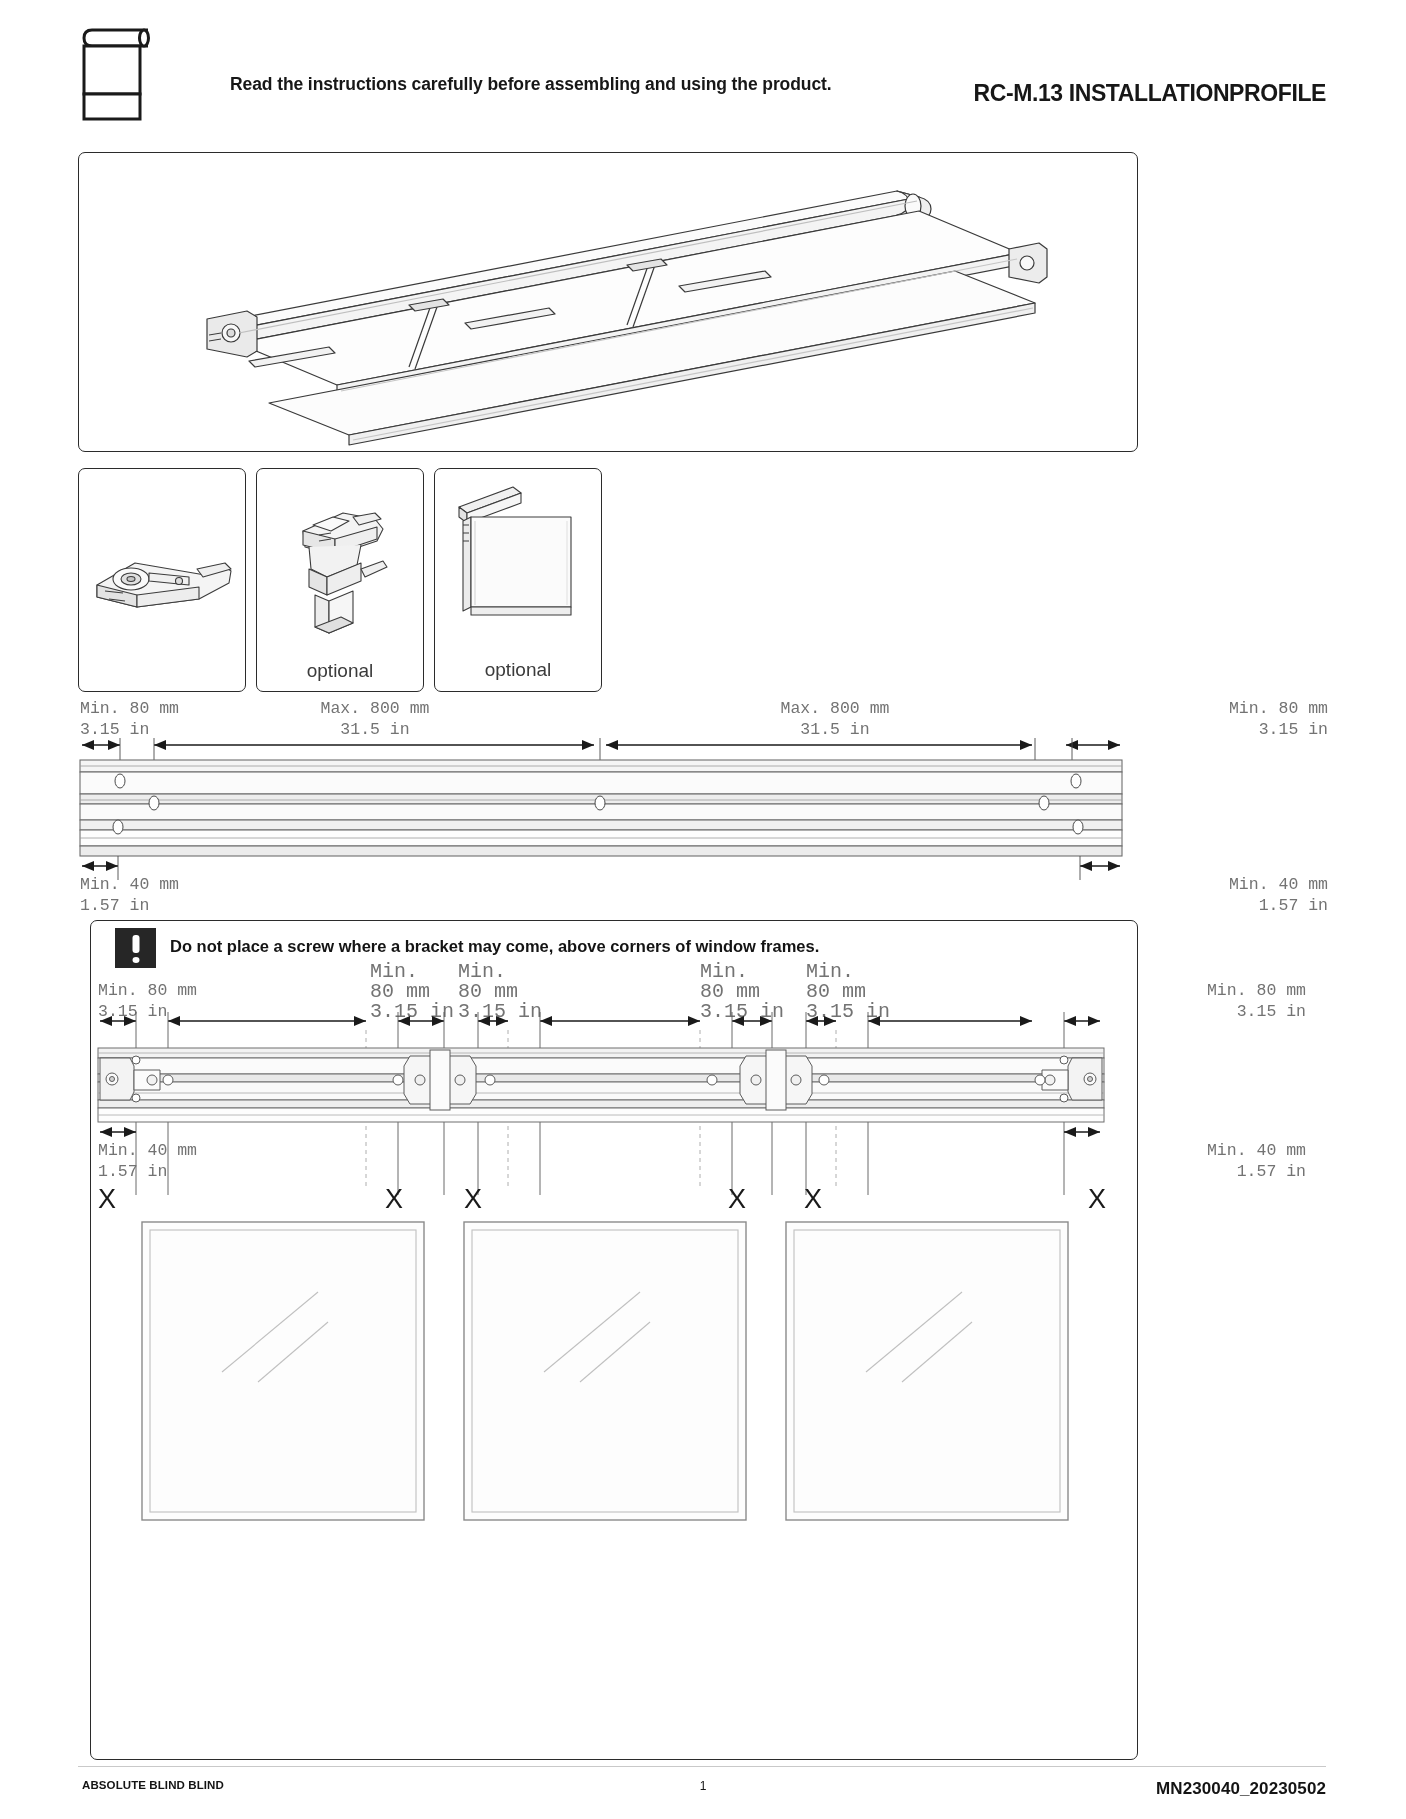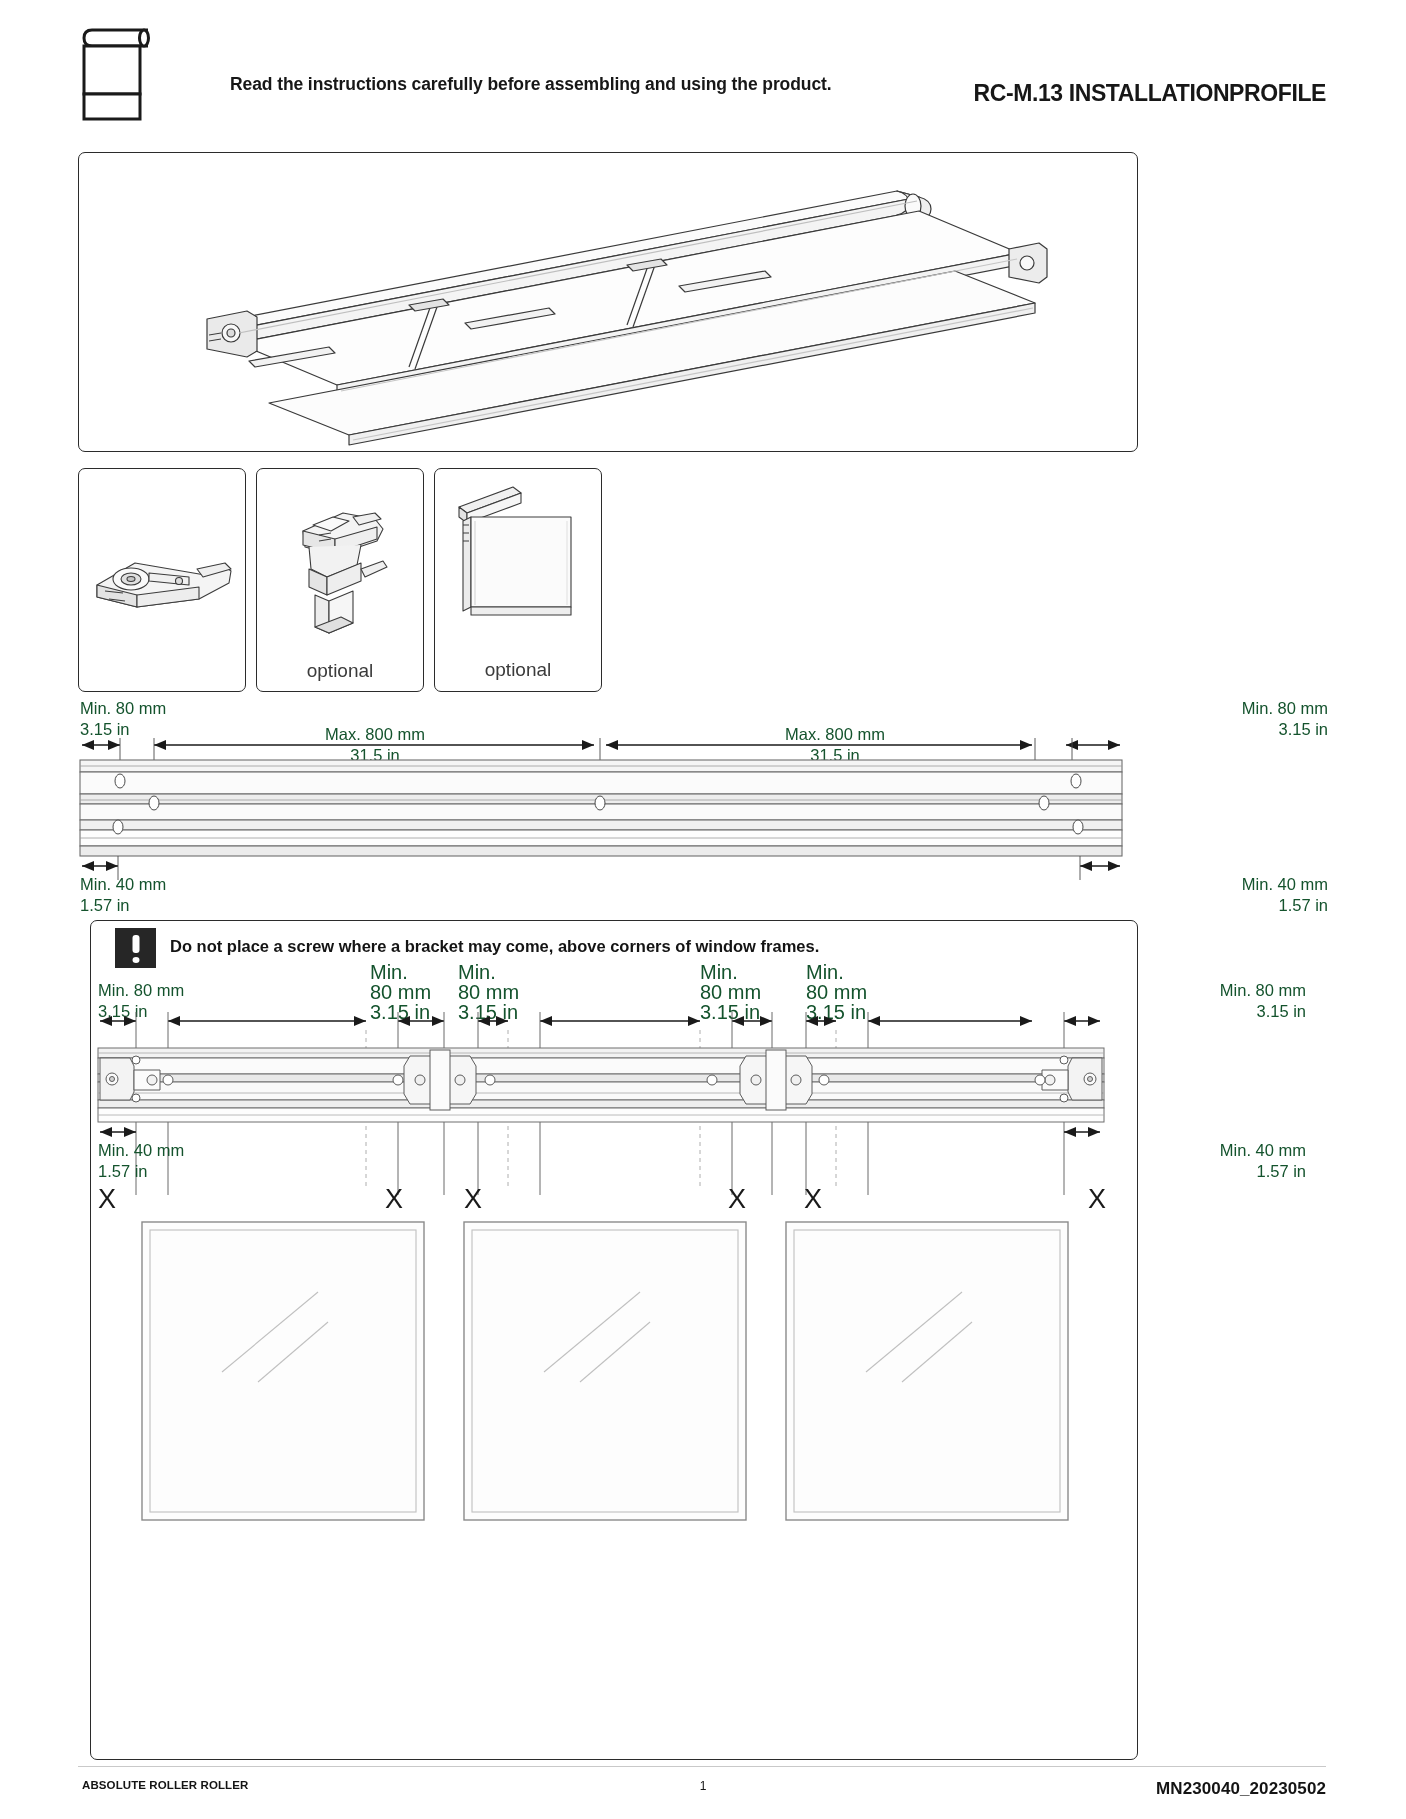--- a/index.html
+++ b/index.html
@@ -59,25 +59,25 @@
     position: absolute; bottom: 10px; left: 0; right: 0;
     text-align: center; font-size: 19px; color: #3b3b3b;
     font-family: "Liberation Sans", sans-serif;
   }
 
   
   .dim {
     position: absolute;
     font-size: 16.5px;
     line-height: 21px;
-    color: #14532d;
+    color: #737373;
     white-space: nowrap;
-    font-family: Liberation Sans, sans-serif;
-  }
-  .dim.center { text-align: center; margin-top: 26px; }
+    font-family: Liberation Mono, monospace;
+  }
+  .dim.center { text-align: center; }
   .dim.right  { text-align: right; }
   .dim.small  { font-size: 20px; line-height: 20px; }
 
   
   .warn-bar {
     position: absolute; left: 115px; top: 928px;
     width: 1026px; height: 40px;
   }
   .warn-badge {
     position: absolute; left: 0; top: 0; width: 41px; height: 40px;
@@ -532,17 +532,17 @@
   </div>
 
   <div class="xmark" style="left:98px;  top:1186px;">X</div>
   <div class="xmark" style="left:385px; top:1186px;">X</div>
   <div class="xmark" style="left:464px; top:1186px;">X</div>
   <div class="xmark" style="left:728px; top:1186px;">X</div>
   <div class="xmark" style="left:804px; top:1186px;">X</div>
   <div class="xmark" style="left:1088px;top:1186px;">X</div>
 
   <div class="footer-rule"></div>
-  <div class="footer-left">ABSOLUTE ROLLER ROLLER</div>
+  <div class="footer-left">ABSOLUTE BLIND BLIND</div>
   <div class="footer-center">1</div>
   <div class="footer-right">MN230040_20230502</div>
 
 </div>
 
 </body></html>

